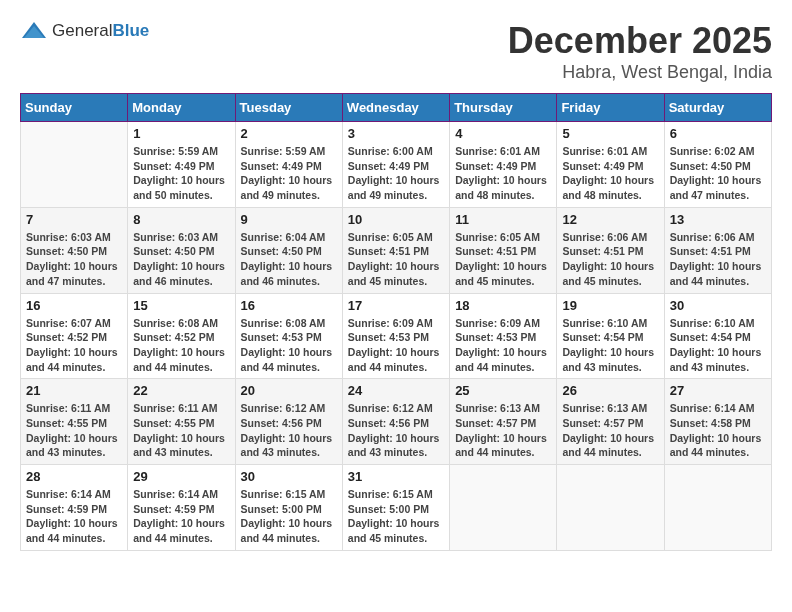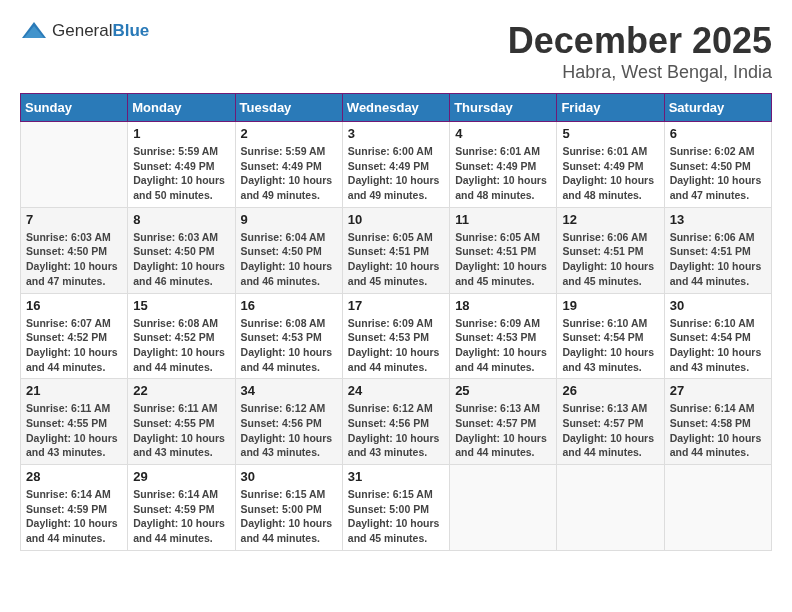--- a/index.html
+++ b/index.html
@@ -202,21 +202,21 @@
       <tr>
         <td>
           <div class="day-number">21</div>
           <div class="day-info">Sunrise: 6:11 AM<br>Sunset: 4:55 PM<br>Daylight: 10 hours and 43 minutes.</div>
         </td>
         <td>
           <div class="day-number">22</div>
           <div class="day-info">Sunrise: 6:11 AM<br>Sunset: 4:55 PM<br>Daylight: 10 hours and 43 minutes.</div>
         </td>
         <td>
-          <div class="day-number">34</div>
+          <div class="day-number">20</div>
           <div class="day-info">Sunrise: 6:12 AM<br>Sunset: 4:56 PM<br>Daylight: 10 hours and 43 minutes.</div>
         </td>
         <td>
           <div class="day-number">24</div>
           <div class="day-info">Sunrise: 6:12 AM<br>Sunset: 4:56 PM<br>Daylight: 10 hours and 43 minutes.</div>
         </td>
         <td>
           <div class="day-number">25</div>
           <div class="day-info">Sunrise: 6:13 AM<br>Sunset: 4:57 PM<br>Daylight: 10 hours and 44 minutes.</div>
         </td>

